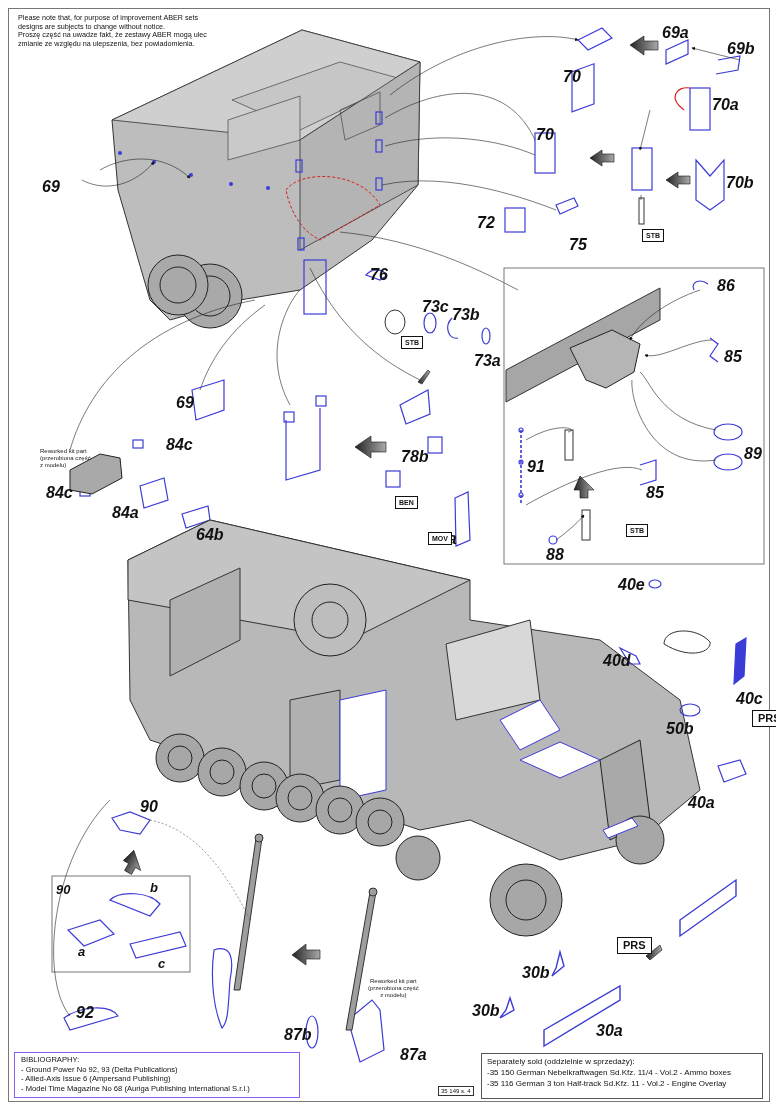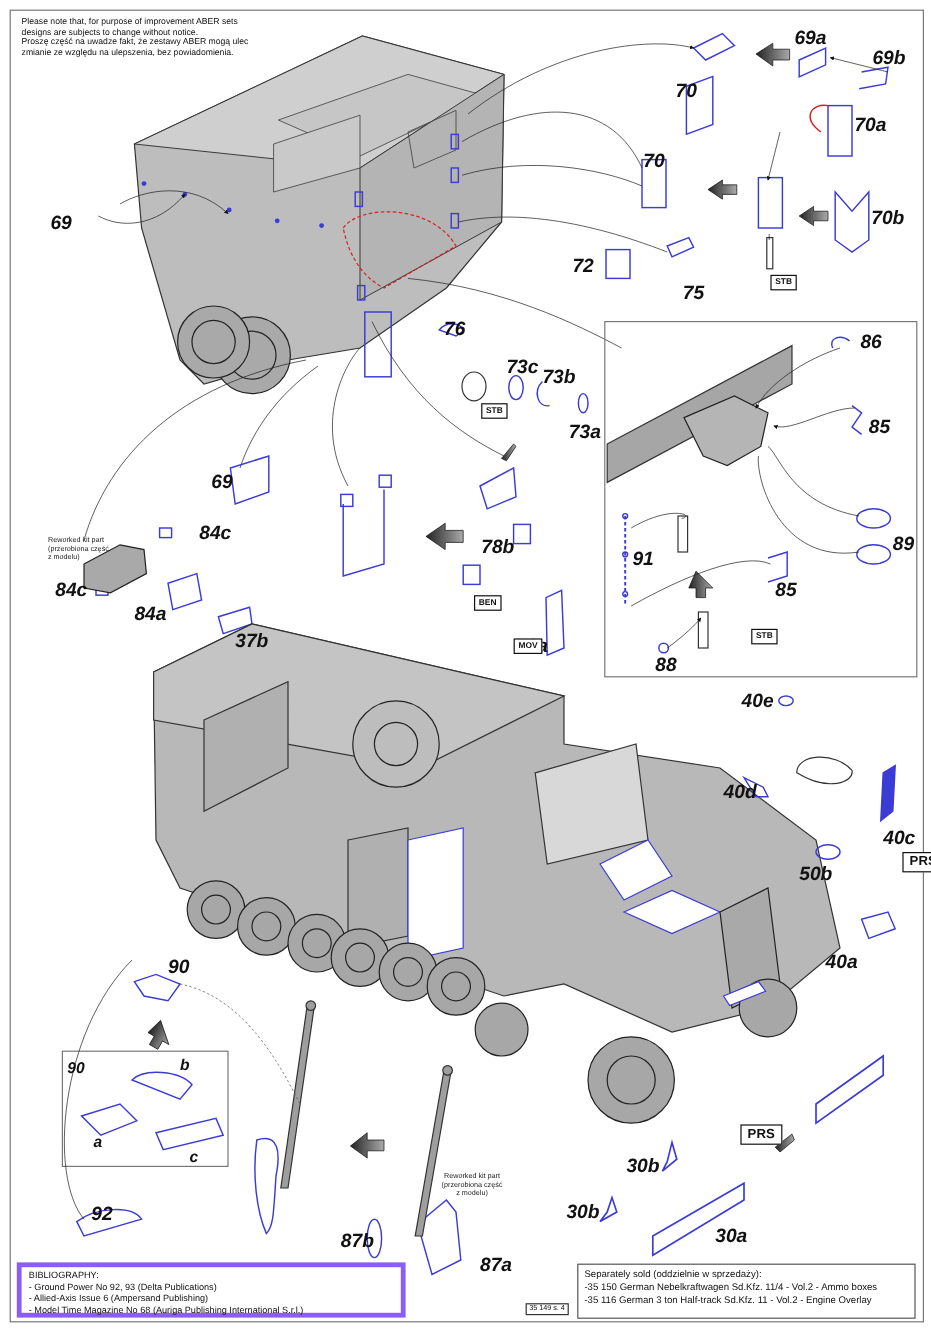--- a/index.html
+++ b/index.html
@@ -6,21 +6,21 @@
   body { width:776px; height:1109px; position:relative; overflow:hidden; font-family:"Liberation Sans", sans-serif; }
   .sheet { position:absolute; left:8px; top:8px; width:760px; height:1092px; border:1px solid #777; background:#fff; }
   svg.art { position:absolute; left:0; top:0; width:776px; height:1109px; }
   .lbl { position:absolute; font-family:"Liberation Sans", sans-serif; font-style:italic; font-weight:bold; font-size:16px; color:#111; white-space:nowrap; }
   .lbl.sm { font-size:13px; }
   .tag { position:absolute; border:1px solid #111; background:#fff; font-family:"Liberation Sans", sans-serif; font-weight:bold; font-size:7px; padding:0 3px; line-height:11px; color:#111;margin-left:26px; }
   .tag.big { font-size:11px; line-height:15px; padding:0 5px; }
   .note { position:absolute; left:18px; top:14px; font-size:7.2px; line-height:8.6px; color:#111; width:240px; }
   .note div { white-space:nowrap; }
   .rework { position:absolute; font-size:6px; line-height:7px; color:#222; white-space:nowrap; }
-  .biblio { position:absolute; left:14px; top:1052px; width:324px; height:46px; border:4px solid #8b5cf6; font-size:7.6px; line-height:9.6px; padding:2px 6px; box-sizing:border-box; color:#111; }
+  .biblio { position:absolute; left:14px; top:1052px; width:286px; height:46px; border:1px solid #8b5cf6; font-size:7.6px; line-height:9.6px; padding:2px 6px; box-sizing:border-box; color:#111; }
   .sep { position:absolute; left:481px; top:1053px; width:282px; height:46px; border:1px solid #555; font-size:8px; line-height:11px; padding:2px 5px; box-sizing:border-box; color:#111; }
   .sep div, .biblio div { white-space:nowrap; }
   .pagecode { position:absolute; left:438px; top:1086px; border:1px solid #333; font-size:6px; line-height:8px; padding:0 2px; color:#111; }
 </style>
 </head>
 <body>
 
 <div class="sheet"></div>
 
 <svg class="art" viewBox="0 0 776 1109">
@@ -252,21 +252,21 @@
 <span class="lbl" style="left:477px;top:214px">72</span>
 <span class="lbl" style="left:569px;top:236px">75</span>
 <span class="lbl" style="left:370px;top:266px">76</span>
 <span class="lbl" style="left:422px;top:298px">73c</span>
 <span class="lbl" style="left:452px;top:306px">73b</span>
 <span class="lbl" style="left:474px;top:352px">73a</span>
 <span class="lbl" style="left:176px;top:394px">69</span>
 <span class="lbl" style="left:166px;top:436px">84c</span>
 <span class="lbl" style="left:46px;top:484px">84c</span>
 <span class="lbl" style="left:112px;top:504px">84a</span>
-<span class="lbl" style="left:196px;top:526px">37b</span>
+<span class="lbl" style="left:196px;top:526px">64b</span>
 <span class="lbl" style="left:401px;top:448px">78b</span>
 <span class="lbl" style="left:430px;top:530px">78a</span>
 <span class="lbl" style="left:717px;top:277px">86</span>
 <span class="lbl" style="left:724px;top:348px">85</span>
 <span class="lbl" style="left:744px;top:445px">89</span>
 <span class="lbl" style="left:527px;top:458px">91</span>
 <span class="lbl" style="left:646px;top:484px">85</span>
 <span class="lbl" style="left:546px;top:546px">88</span>
 <span class="lbl" style="left:618px;top:576px">40e</span>
 <span class="lbl" style="left:603px;top:652px">40d</span>

